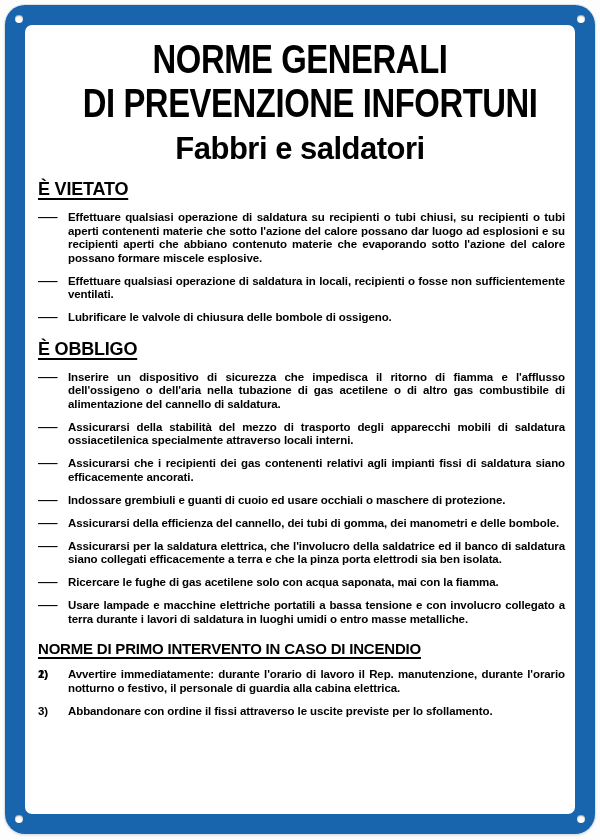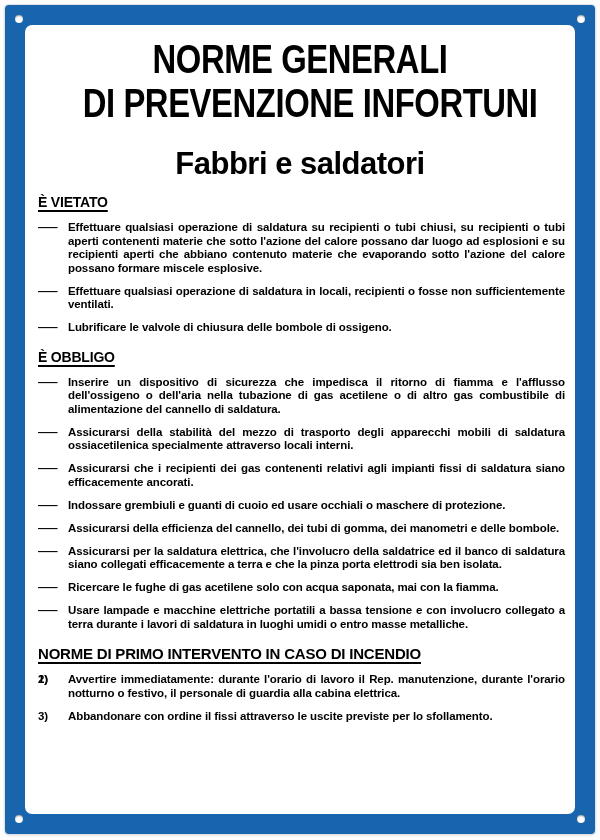--- a/index.html
+++ b/index.html
@@ -14,21 +14,21 @@
   .sign {
     position: absolute;
     inset: 0;
     width: 600px;
     height: 840px;
   }
   .plate {
     position: absolute;
     left: 5px; top: 5px; right: 5px; bottom: 6px;
     background: #1864ad;
-    border-radius: 4px;
+    border-radius: 20px;
     box-shadow: 0 0 0 1px #dfe3e8, 0 1px 3px rgba(0,0,0,0.18);
   }
   .panel {
     position: absolute;
     left: 20px; top: 20px; right: 20px; bottom: 20px;
     background: #ffffff;
     border-radius: 7px;
     overflow: hidden;
   }
   .hole {
@@ -61,27 +61,27 @@
     display: block;
     transform: scaleX(0.82);
     transform-origin: 50% 50%;
     white-space: nowrap;
   }
   .subtitle {
     text-align: center;
     font-weight: bold;
     font-size: 31px;
     line-height: 32px;
-    margin-top: 23px;
+    margin-top: 8px;
     margin-bottom: 4px;
     letter-spacing: -0.5px;
   }
   .sec-heading {
     font-weight: bold;
-    font-size: 14px;
+    font-size: 18px;
     letter-spacing: -0.2px;
     margin: 14px 0 11px 3px;
     text-decoration: underline;
     text-decoration-thickness: 1.5px;
     text-underline-offset: 3px;
   }
   .sec-heading.large { font-size: 15px; }
   .item {
     position: relative;
     padding-left: 30px;

